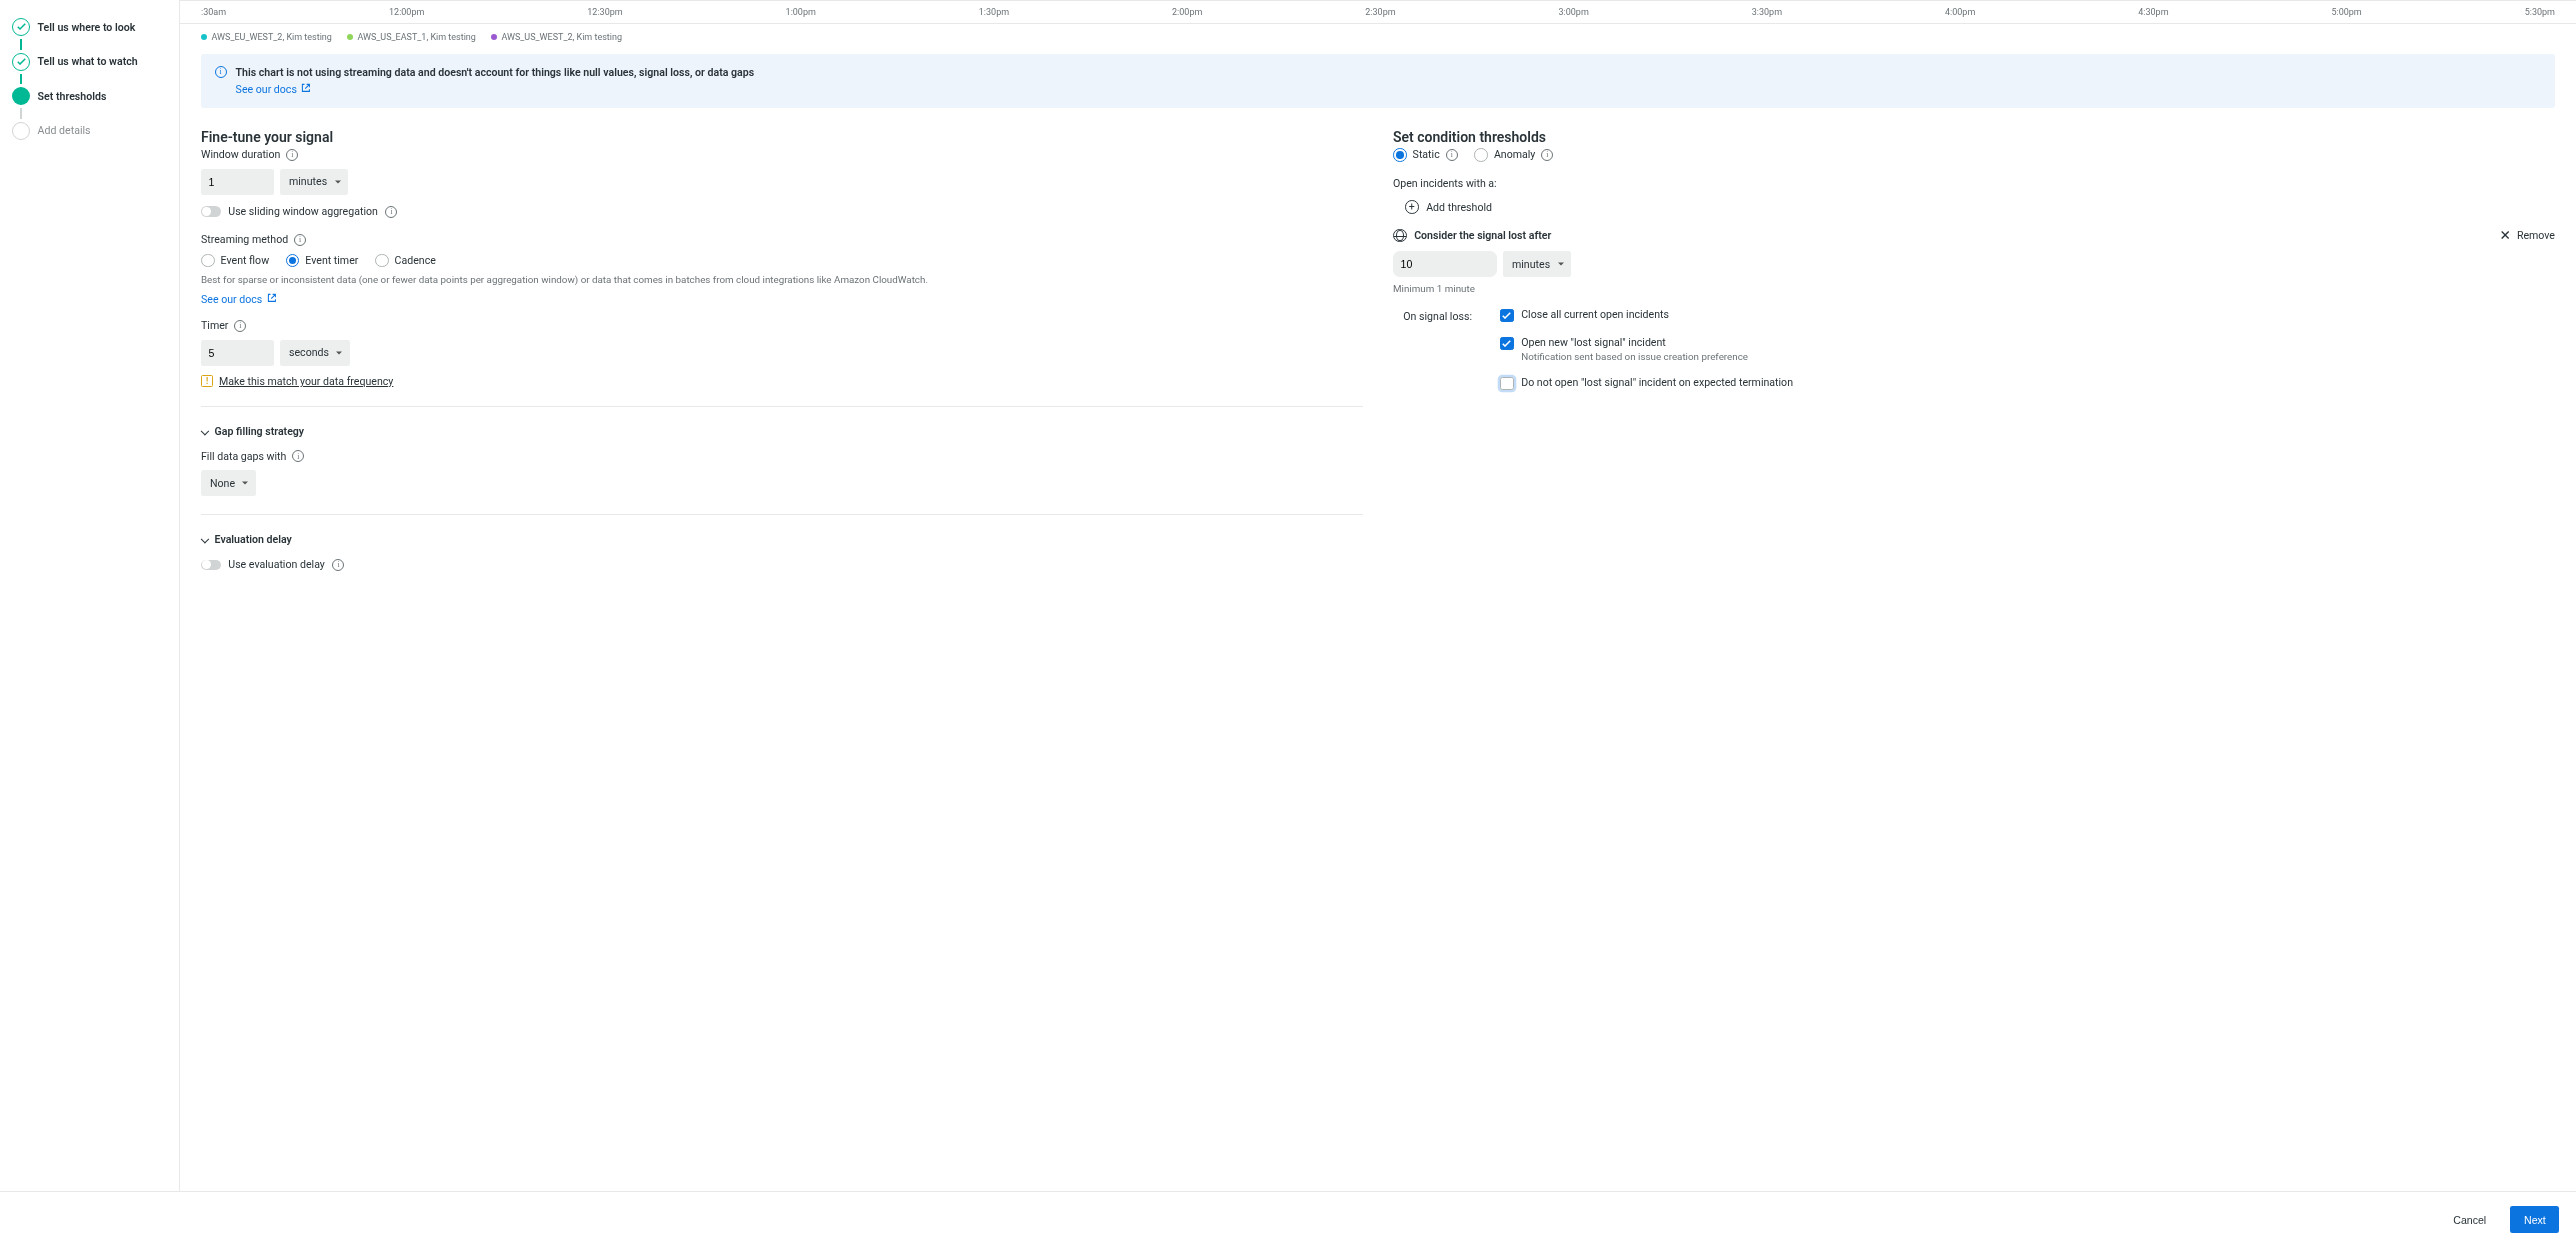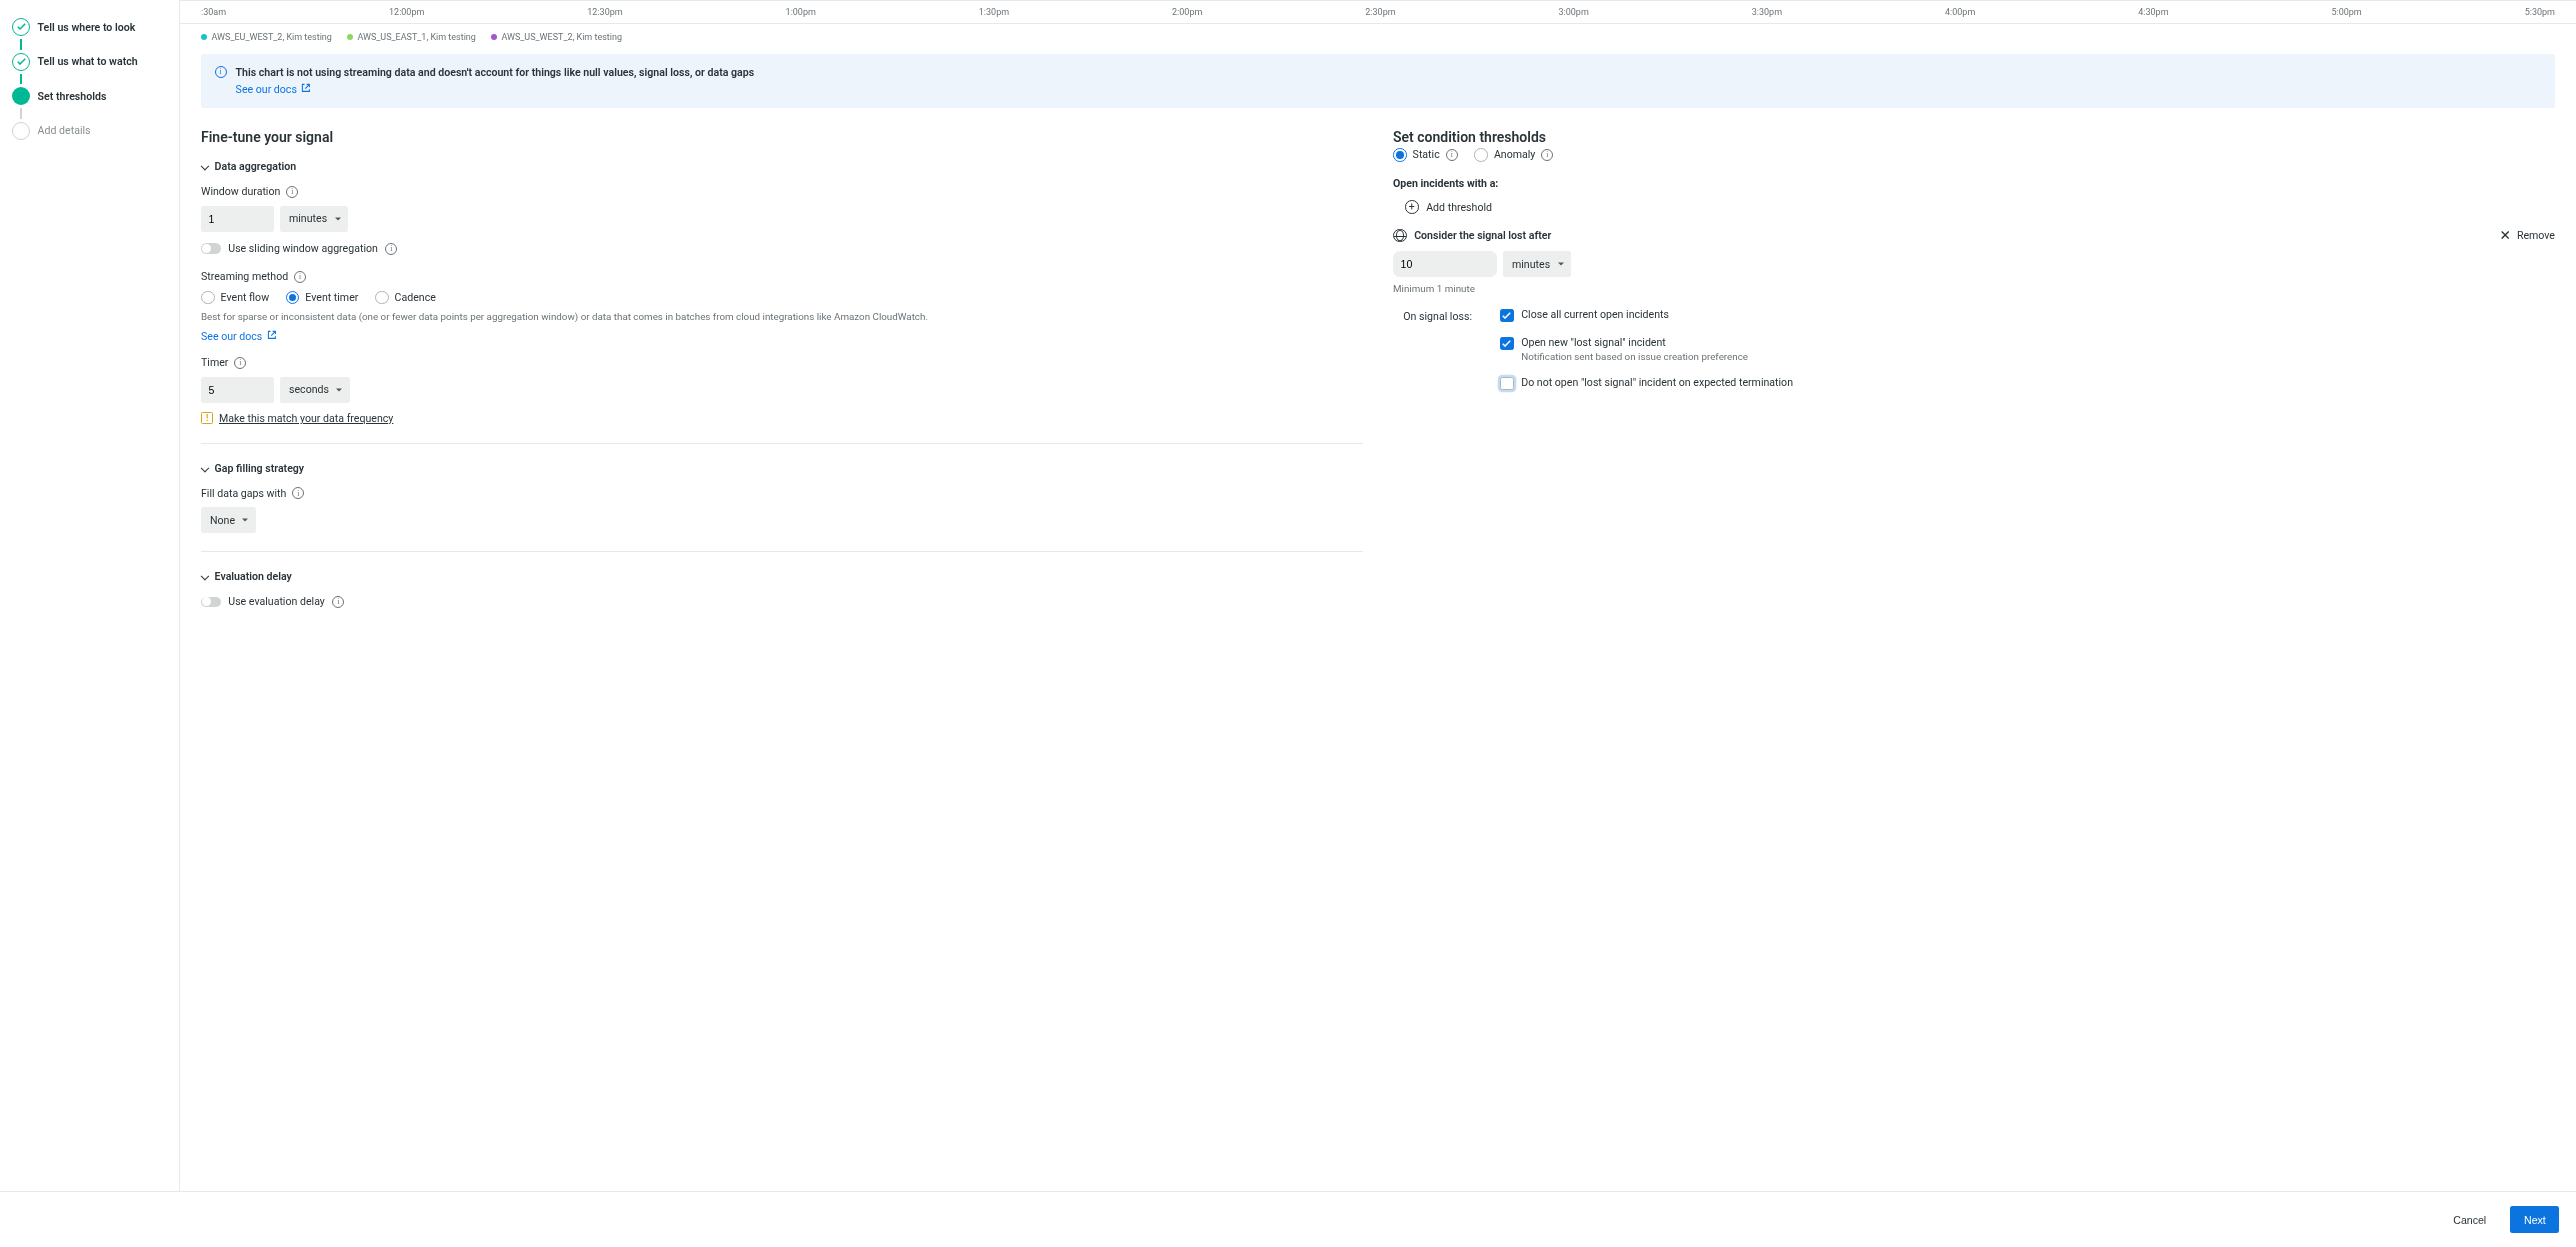--- a/index.html
+++ b/index.html
@@ -22,21 +22,21 @@
 .legend-item{display:flex;align-items:center;gap:4.5px}
 .dot{width:6px;height:6px;border-radius:50%}
 .banner{margin:0 21px 21px 21px;background:#edf4fb;border-radius:3px;padding:12px 13.6px;display:flex;gap:9px;align-items:flex-start}
 .banner-text{font-weight:600;font-size:10.6px;margin-bottom:4.5px}
 .link{color:#0c74df;text-decoration:none;display:inline-flex;align-items:flex-start;gap:4.5px;font-size:10.6px}
 .cols{display:flex;gap:30px;padding:0 21px}
 .col{flex:1;min-width:0}
 h2{font-size:14px;font-weight:600;margin-bottom:3px}
 .section-header{display:flex;align-items:center;gap:6px;font-weight:600;font-size:10.6px;margin:15px 0 12px 0;cursor:pointer}
 .field-label{display:flex;align-items:center;gap:6px;font-size:10.6px;margin-bottom:7.6px}
-.field-label.bold{font-weight:700}
+.field-label.bold{font-weight:400}
 .input-row{display:flex;gap:6px;margin-bottom:9px}
 .input-num{width:73px;height:26px;border:none;background:#edeeee;border-radius:2.3px;padding:0 7.6px;font-size:10.6px}
 .select{height:26px;background:#edeeee;border:none;border-radius:2.3px;padding:0 21px 0 9px;font-size:10.6px;position:relative;display:inline-flex;align-items:center;cursor:pointer}
 .select::after{content:"";position:absolute;right:7.6px;top:50%;width:0;height:0;border-left:3px solid transparent;border-right:3px solid transparent;border-top:3.8px solid #555;transform:translateY(-50%)}
 .toggle-row{display:flex;align-items:center;gap:7.6px;margin:10.6px 0}
 .toggle{width:19.7px;height:10.6px;background:#d1d4d5;border-radius:6px;position:relative;cursor:pointer}
 .toggle::after{content:"";position:absolute;left:0.8px;top:0.8px;width:9px;height:9px;background:#fff;border-radius:50%}
 .radio-row{display:flex;gap:16.6px;margin-bottom:6px}
 .radio-item{display:flex;align-items:center;gap:6px;cursor:pointer}
 .radio{width:13.6px;height:13.6px;border:1.5px solid #aeb3b5;border-radius:50%;display:flex;align-items:center;justify-content:center}
@@ -150,24 +150,20 @@
               <path d="M5 2H2v10h10V9M8 2h4v4M12 2L6 8" stroke="#0c74df" stroke-width="1.5" fill="none"></path>
             </svg>
           </a>
       </div>
     </div>
 
     <div class="cols">
       <div class="col">
         <h2>Fine-tune your signal</h2>
 
-        <div class="section-header">
-          <span class="chevron"></span>
-          <span>Data aggregation</span>
-        </div>
 
         <div class="field-label">
           <span>Window duration</span>
           <span class="info-icon">i</span>
         </div>
         <div class="input-row">
           <input class="input-num" value="1" style="">
           <div class="select">
               <span>minutes</span>
             </div>

